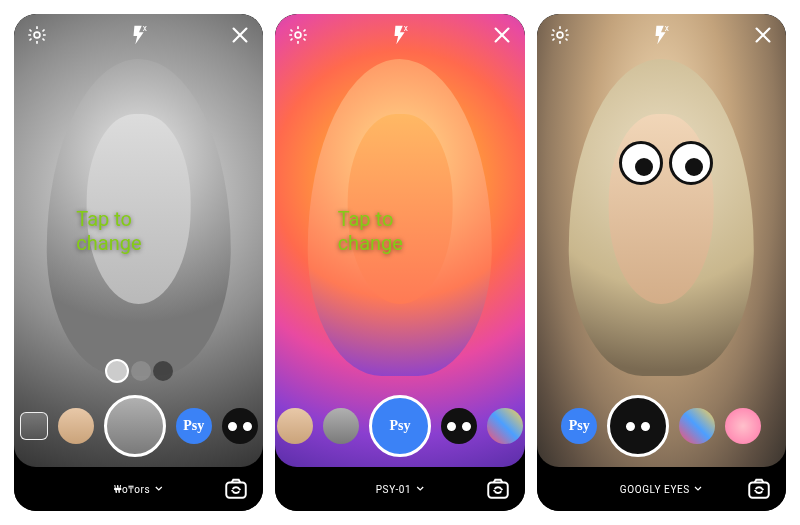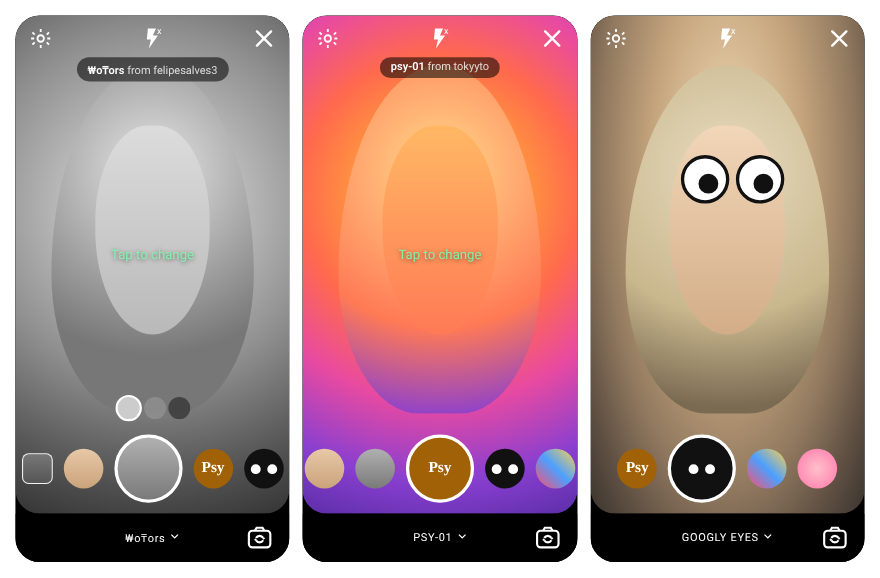--- a/index.html
+++ b/index.html
@@ -79,21 +79,21 @@
     border-radius: 12px;
     white-space: nowrap;
     z-index: 5;
     cursor: pointer;
   }
   .filter-pill .fname { font-weight: 600; }
   .filter-pill .from { opacity: .8; }
 
   .tap-change {
     position: absolute; top: 48%; left: 50%; transform: translate(-50%,-50%);
-    color: #86efac; font-size: 12px; font-weight: 400;
+    color: #84cc16; font-size: 20px; font-weight: 400;
     text-shadow: 0 1px 4px rgba(0,0,0,.5);
     z-index: 4;
   }
 
   
   .intensity {
     position: absolute; bottom: 84px; left: 50%; transform: translateX(-50%);
     display: flex; align-items: center; gap: 2px;
     z-index: 4;
   }
@@ -132,21 +132,21 @@
     font-size:14px; color:#fff; font-weight:700;
   }
   .chip.gallery {
     border-radius:6px; width:28px; height:28px;
     border:1.5px solid rgba(255,255,255,.9);
     background: linear-gradient(#777,#555);
   }
   .chip.selected {
     width: 62px; height:62px; border:3px solid #fff;
   }
-  .chip.psy { background:#a16207; font-family: cursive; }
+  .chip.psy { background:#3b82f6; font-family: cursive; }
   .chip.eyes { background:#111; }
   .chip.eyes::before, .chip.eyes::after{
     content:""; width:9px; height:9px; border-radius:50%;
     background:#fff; border:2px solid #111; margin:0 1px;
   }
   .chip.face1 { background: linear-gradient(#e8c8a8,#caa37a);}
   .chip.face2 { background: linear-gradient(#b0b0b0,#7a7a7a);}
   .chip.colorful { background: linear-gradient(45deg,#ff4d6d,#4d9fff,#ffd24d);}
   .chip.pinky { background: radial-gradient(#ffc0cb,#ff77aa);}
 
@@ -191,21 +191,20 @@
               <path d="M7 2h8l-3 7h5L8 22l2-9H6z"></path>
               <text x="16" y="8" font-size="9" fill="white">x</text>
             </svg>
           </div>
           <div class="icn">
             <svg viewBox="0 0 24 24" stroke="white" stroke-width="2.4" stroke-linecap="round">
               <path d="M5 5l14 14M19 5 5 19"></path>
             </svg>
           </div>
         </div>
-        <div class="filter-pill"><span class="fname">₩o₸ors</span> <span class="from">from</span> <span class="from">felipesalves3</span></div>
         <div class="tap-change">Tap to change</div>
         <div class="intensity">
           <div class="dot sel"></div>
           <div class="dot"></div>
           <div class="dot dark"></div>
         </div>
         <div class="carousel">
           <div class="chip gallery"></div>
           <div class="chip face1"></div>
           <div class="chip face2 selected"></div>
@@ -249,21 +248,20 @@
               <path d="M7 2h8l-3 7h5L8 22l2-9H6z"></path>
               <text x="16" y="8" font-size="9" fill="white">x</text>
             </svg>
           </div>
           <div class="icn">
             <svg viewBox="0 0 24 24" stroke="white" stroke-width="2.4" stroke-linecap="round">
               <path d="M5 5l14 14M19 5 5 19"></path>
             </svg>
           </div>
         </div>
-        <div class="filter-pill"><span class="fname">psy-01</span> <span class="from">from</span> <span class="from">tokyyto</span></div>
         <div class="tap-change">Tap to change</div>
         <div class="carousel">
           <div class="chip face1"></div>
           <div class="chip face2"></div>
           <div class="chip psy selected">
             <span>Psy</span>
           </div>
           <div class="chip eyes"></div>
           <div class="chip colorful"></div>
         </div>

